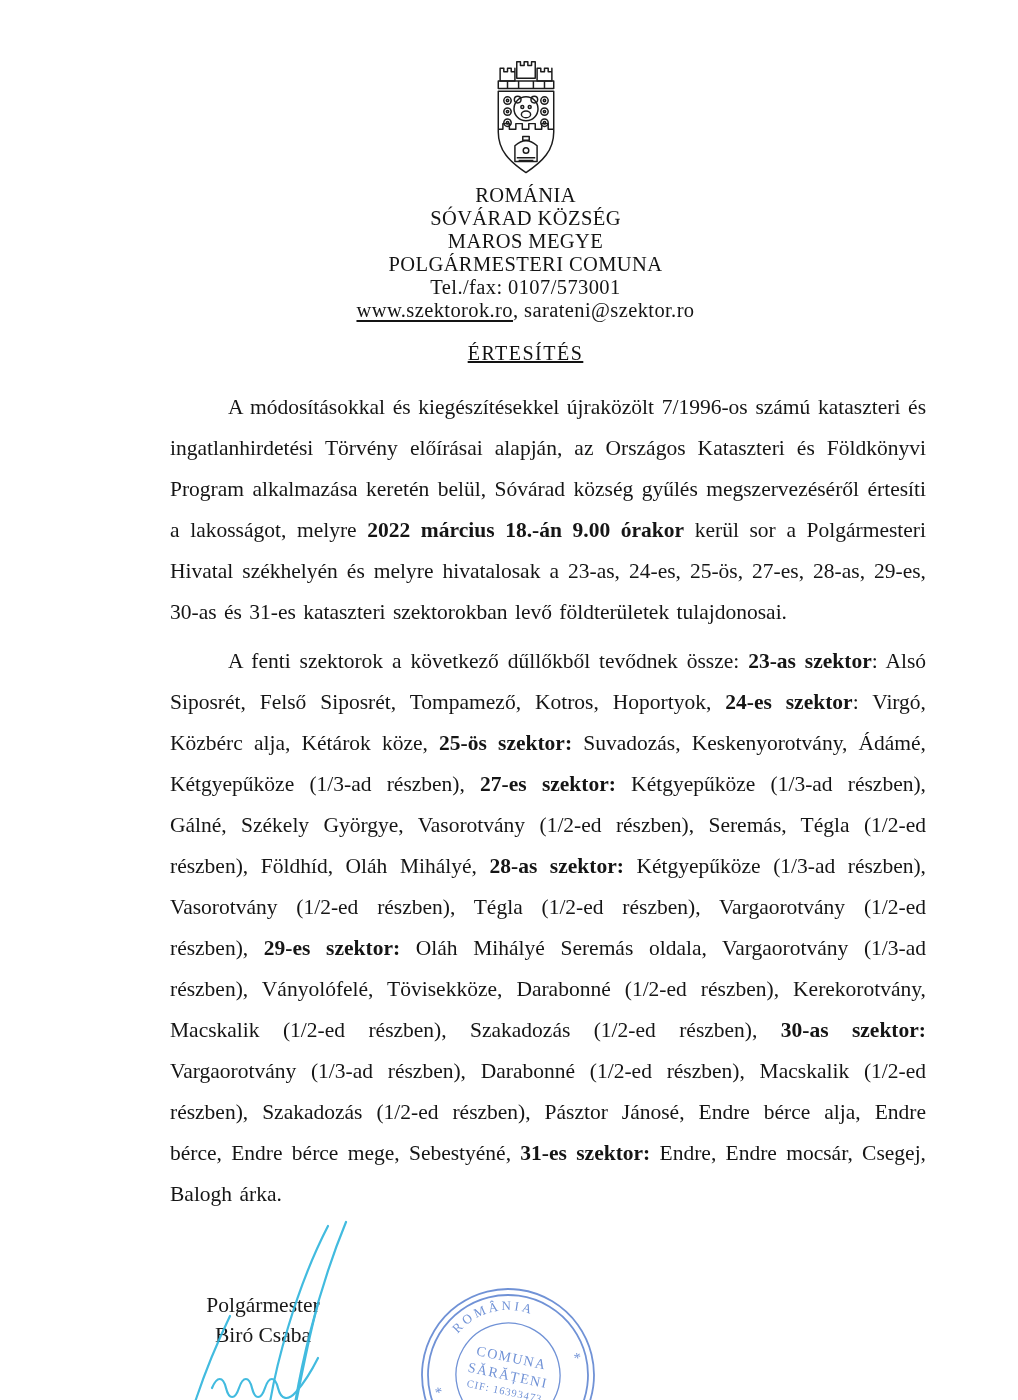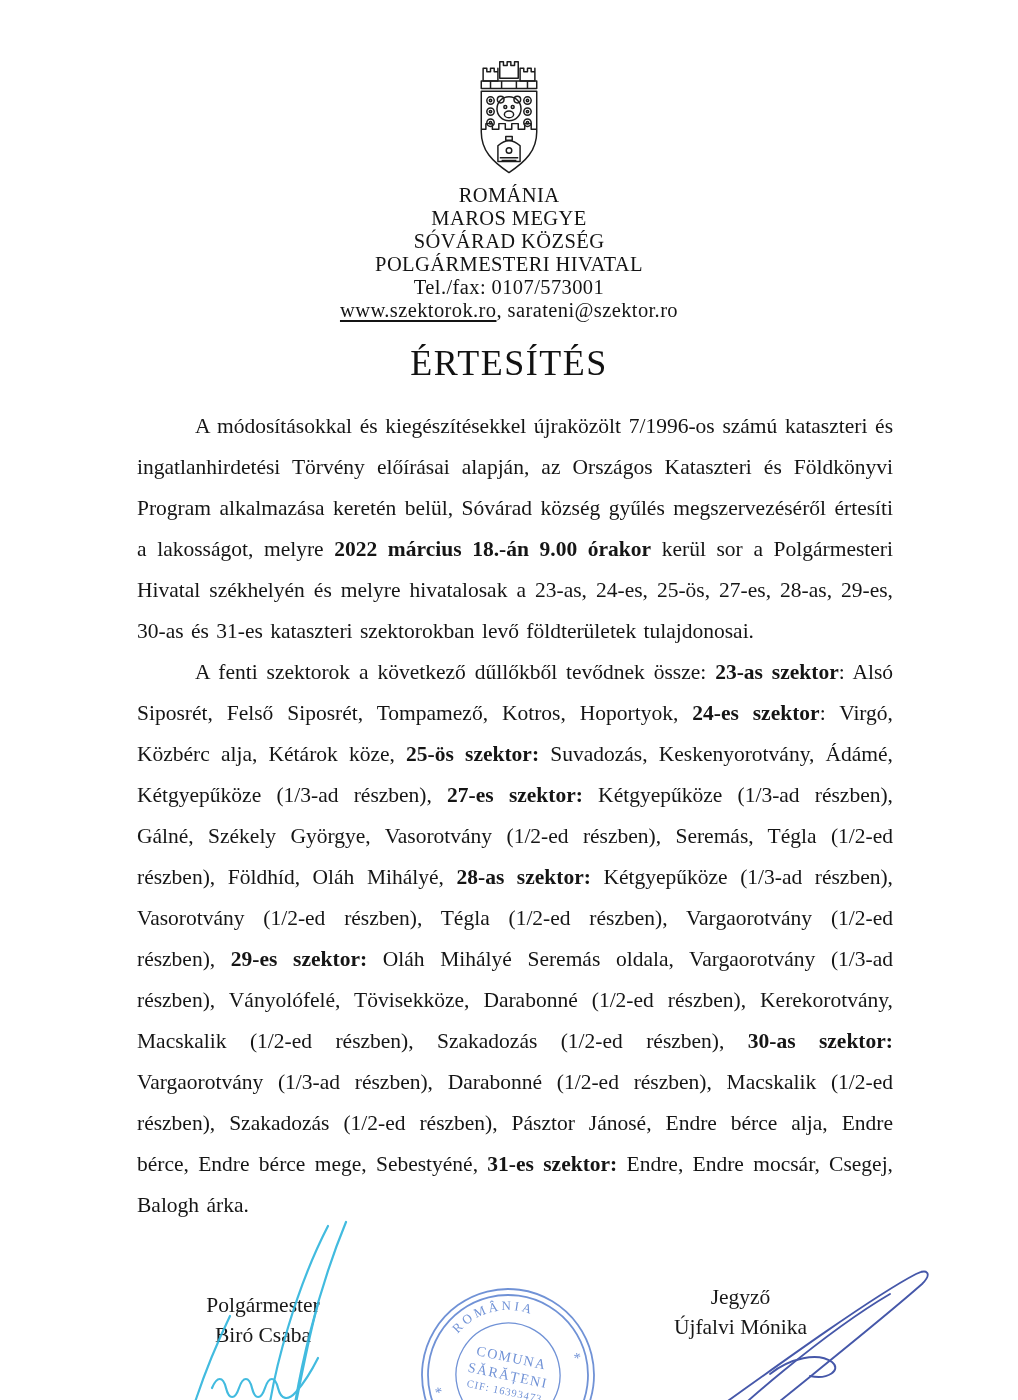--- a/index.html
+++ b/index.html
@@ -6,55 +6,58 @@
   html, body { background: #ffffff; }
   .page {
     position: relative;
     width: 1018px;
     height: 1400px;
     margin: 0 auto;
     background: #ffffff;
     font-family: "Liberation Serif", "DejaVu Serif", serif;
     color: #171717;
     overflow: hidden;
+    padding-left: 33px;
   }
   
   .letterhead {
     padding-top: 58px;
     text-align: center;
   }
   .crest { display: block; margin: 0 auto 4px auto; }
   .hline {
     font-size: 20.5px;
     line-height: 23px;
     letter-spacing: 0.4px;
     color: #141414;
   }
   .u { text-decoration: underline; text-underline-offset: 3px; }
   
   .doc-title {
     margin-top: 20px;
     text-align: center;
-    font-size: 36px;
+    font-size: 20px;
     letter-spacing: 1.5px;
     font-weight: 400;
     color: #121212;
+    text-decoration: underline;
   }
   
   .body-text {
     margin: 22px 125px 0 137px;
     width: 756px;
   }
   .body-text p {
     font-size: 21.5px;
     line-height: 41px;
     text-align: justify;
     text-indent: 58px;
     color: #151515;
     word-spacing: 2px;
+    margin-top: 8px;
   }
   .body-text p span.bold { font-weight: 700; }
   
   .sig-area { position: absolute; left: 0; top: 1268px; width: 1018px; height: 192px; }
   .sig-block { position: absolute; text-align: center; font-size: 21.5px; line-height: 30px; color: #181818; }
   .sig-left  { left: 178px; top: 22px; width: 170px; }
   .sig-right { left: 648px; top: 14px; width: 185px; }
   .ink { position: absolute; pointer-events: none; }
   .ink-left  { left: -58px; top: -70px; }
   .ink-right { left: -16px; top: -16px; }
@@ -98,23 +101,23 @@
       <circle cx="80" cy="46" r="1.3"></circle>
         <circle cx="80" cy="58" r="1.3"></circle>
         <circle cx="80" cy="70" r="1.3"></circle>
 
       <rect x="56.5" y="85" width="7" height="4"></rect>
       <path d="M48 112 v-17 q12 -11 24 0 v17 z"></path>
       <circle cx="60" cy="100" r="3"></circle>
       <path d="M50 108 h20 M52 111 h16"></path>
     </svg>
     <div class="hline">ROMÁNIA</div>
+    <div class="hline">SÓVÁRAD KÖZSÉG</div>
     <div class="hline">MAROS MEGYE</div>
-    <div class="hline">SÓVÁRAD KÖZSÉG</div>
-    <div class="hline">POLGÁRMESTERI HIVATAL</div>
+    <div class="hline">POLGÁRMESTERI COMUNA</div>
     <div class="hline">Tel./fax: 0107/573001</div>
     <div class="hline"><span class="u">www.szektorok.ro</span><span>, sarateni@szektor.ro</span></div>
   </div>
 
   <div class="doc-title">ÉRTESÍTÉS</div>
 
   <div class="body-text">
     <p><span>A módosításokkal és kiegészítésekkel újraközölt 7/1996-os számú kataszteri és ingatlanhirdetési Törvény előírásai alapján, az Országos Kataszteri és Földkönyvi Program alkalmazása keretén belül, Sóvárad község gyűlés megszervezéséről értesíti a lakosságot, melyre </span><span class="bold">2022 március 18.-án 9.00 órakor</span><span> kerül sor a Polgármesteri Hivatal székhelyén és melyre hivatalosak a 23-as, 24-es, 25-ös, 27-es, 28-as, 29-es, 30-as és 31-es kataszteri szektorokban levő földterületek tulajdonosai.</span></p>
     <p><span>A fenti szektorok a következő dűllőkből tevődnek össze: </span><span class="bold">23-as szektor</span><span>: Alsó Siposrét, Felső Siposrét, Tompamező, Kotros, Hoportyok, </span><span class="bold">24-es szektor</span><span>: Virgó, Közbérc alja, Kétárok köze, </span><span class="bold">25-ös szektor:</span><span> Suvadozás, Keskenyorotvány, Ádámé, Kétgyepűköze (1/3-ad részben), </span><span class="bold">27-es szektor:</span><span> Kétgyepűköze (1/3-ad részben), Gálné, Székely Györgye, Vasorotvány (1/2-ed részben), Seremás, Tégla (1/2-ed részben), Földhíd, Oláh Mihályé, </span><span class="bold">28-as szektor:</span><span> Kétgyepűköze (1/3-ad részben), Vasorotvány (1/2-ed részben), Tégla (1/2-ed részben), Vargaorotvány (1/2-ed részben), </span><span class="bold">29-es szektor:</span><span> Oláh Mihályé Seremás oldala, Vargaorotvány (1/3-ad részben), Ványolófelé, Tövisekköze, Darabonné (1/2-ed részben), Kerekorotvány, Macskalik (1/2-ed részben), Szakadozás (1/2-ed részben), </span><span class="bold">30-as szektor:</span><span> Vargaorotvány (1/3-ad részben), Darabonné (1/2-ed részben), Macskalik (1/2-ed részben), Szakadozás (1/2-ed részben), Pásztor Jánosé, Endre bérce alja, Endre bérce, Endre bérce mege, Sebestyéné, </span><span class="bold">31-es szektor:</span><span> Endre, Endre mocsár, Csegej, Balogh árka.</span></p>
   </div>
@@ -159,25 +162,15 @@
             <g transform="rotate(26 95 95)" text-anchor="middle">
               <text x="95" y="82" font-size="14" letter-spacing="1.5">COMUNA</text>
               <text x="95" y="100" font-size="14" letter-spacing="1.5">SĂRĂȚENI</text>
               <text x="95" y="115" font-size="10.5" letter-spacing="1">CIF: 16393473</text>
             </g>
           </g>
         </g>
       </svg>
     </div>
 
-    <div class="sig-block sig-right">
-      <svg class="ink ink-right" width="320" height="210" viewBox="0 0 320 210">
-        <g fill="none" stroke-width="1.9" stroke-linecap="round" opacity="0.95" stroke="#3c4fa5">
-          <path d="M16,192 C90,140 230,36 284,8 C296,2 300,8 290,18 C238,64 140,140 84,188 C64,204 56,200 66,186 C96,146 200,62 258,28"></path>
-          <path d="M138,108 C158,92 186,86 200,96 C210,104 196,114 178,110"></path>
-        </g>
-      </svg>
-      <div>Jegyző</div>
-      <div>Újfalvi Mónika</div>
-    </div>
 
   </div>
 </div>
 
 </body></html>

